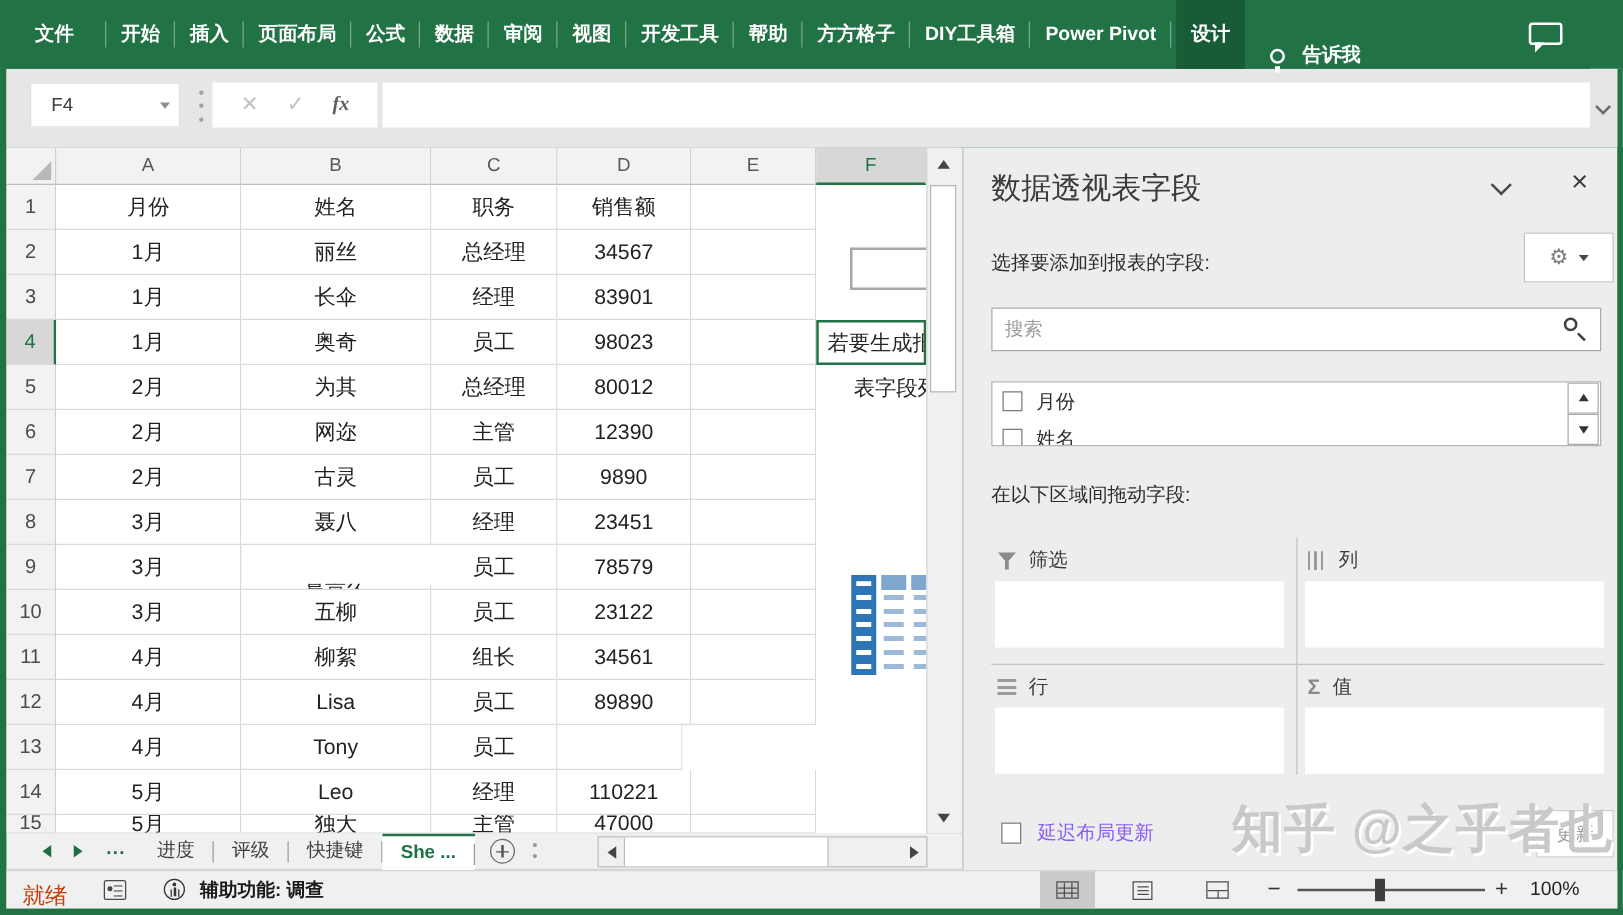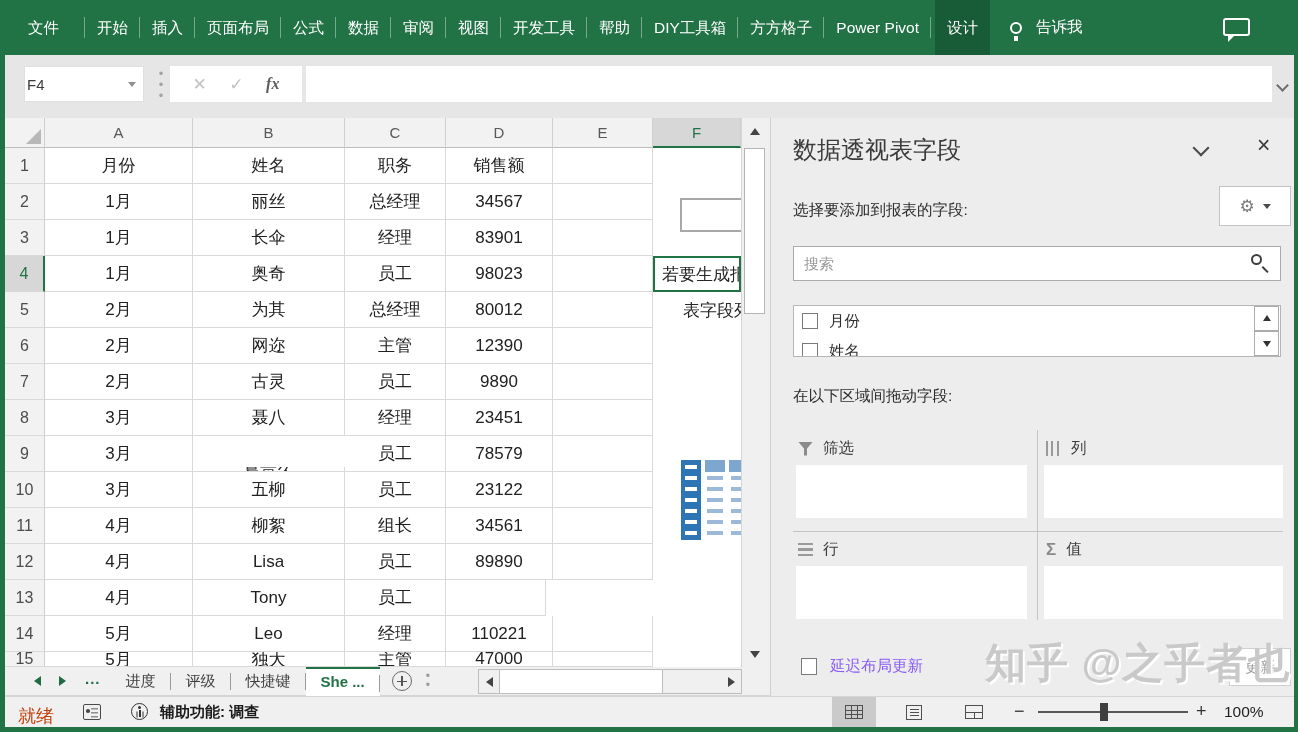--- a/index.html
+++ b/index.html
@@ -1,38 +1,38 @@
 <!DOCTYPE html>
 <html><head>
 <meta charset="utf-8">
 <style>
   * { margin:0; padding:0; box-sizing:border-box; }
   html,body { width:1298px; height:732px; overflow:hidden; }
   body { font-family:"Liberation Sans","DejaVu Sans",sans-serif; position:relative; background:#217346; }
 
   
-  .ribbon { position:absolute; left:0; top:0; width:1272px; height:55px; background:#217346; display:flex; align-items:center; color:#fff; z-index:5; }
+  .ribbon { position:absolute; left:0; top:0; width:1272px; height:55px; background:#217346; display:flex; align-items:flex-end; color:#fff; z-index:5;font-weight:bold; }
   .rtabs { display:flex; height:55px; align-items:center; }
   .rtab { position:relative; padding:0 12px; font-size:15.5px; line-height:55px; height:55px; white-space:nowrap; cursor:default; }
   .rtab::after { content:""; position:absolute; right:0; top:17px; height:21px; width:1px; background:rgba(255,255,255,.38); }
   .rtab.file { margin-left:16px; padding-right:26px; }
   .ctx-group { display:flex; background:#185c37; height:55px; align-items:center; margin-left:4px; }
   .ctx-group .rtab::after { background:rgba(255,255,255,.25); }
   .ctx-group .rtab:last-child::after { display:none; }
   .bulbwrap { display:flex; align-items:center; margin-left:20px; }
   .bulb { width:12px; height:12px; border:2px solid #fff; border-radius:50%; position:relative; }
   .bulb::after { content:""; position:absolute; left:2px; top:12px; width:4px; height:5px; background:#fff; }
   .tellme { font-size:15.5px; margin-left:14px; white-space:nowrap; }
   .chaticon { position:absolute; right:22px; top:18px; width:27px; height:18px; border:2px solid #fff; border-radius:3px; }
   .chaticon::after { content:""; position:absolute; left:3px; bottom:-8px; border:4px solid transparent; border-top-color:#fff; border-left-color:#fff; }
 
   
   .fbar { position:absolute; left:0; top:55px; width:1298px; height:63px; background:#e6e6e6; }
   .namebox { position:absolute; left:24px; top:11px; width:120px; height:36px; background:#fff; border:1px solid #e0e0e0; }
-  .namebox input { border:0; outline:0; width:92px; height:34px; padding-left:2px; font-size:15px; color:#3c3c3c; font-family:inherit; background:transparent; }
+  .namebox input { border:0; outline:0; width:92px; height:34px; padding-left:16px; font-size:15px; color:#3c3c3c; font-family:inherit; background:transparent; }
   .nb-dd { position:absolute; right:7px; top:15px; width:0; height:0; border:4px solid transparent; border-top:5px solid #8f8f8f; }
   .fdots { position:absolute; left:156px; top:13px; color:#a3a3a3; font-size:13px; line-height:11px; text-align:center; width:10px; }
   .fbtns { position:absolute; left:170px; top:11px; width:132px; height:36px; background:#fff; display:flex; align-items:center; justify-content:space-evenly; }
   .fb-x { color:#c3c3c3; font-size:17px; }
   .fb-ok { color:#c3c3c3; font-size:17px; }
   .fb-fx { color:#5d5d5d; font-size:16px; font-style:italic; font-weight:bold; font-family:"Liberation Serif","DejaVu Serif",serif; }
   .finput { position:absolute; left:306px; top:11px; width:966px; height:36px; background:#fff; border:0; outline:0; font-size:15px; padding:0 8px; color:#333; }
   .fexpand { position:absolute; right:11px; top:26px; width:9px; height:9px; border-right:2px solid #6d6d6d; border-bottom:2px solid #6d6d6d; transform:rotate(45deg); }
 
   
@@ -162,22 +162,22 @@
       <div class="rtab file">文件</div>
       <div class="rtab">开始</div>
       <div class="rtab">插入</div>
       <div class="rtab">页面布局</div>
       <div class="rtab">公式</div>
       <div class="rtab">数据</div>
       <div class="rtab">审阅</div>
       <div class="rtab">视图</div>
       <div class="rtab">开发工具</div>
       <div class="rtab">帮助</div>
+      <div class="rtab">方方格子</div>
       <div class="rtab">DIY工具箱</div>
-      <div class="rtab">方方格子</div>
       <div class="rtab">Power Pivot</div>
     </div>
   <div class="ctx-group">
       <div class="rtab">设计</div>
     </div>
   <div class="bulbwrap">
     <span class="bulb"></span>
     <span class="tellme">告诉我</span>
   </div>
   <div class="chaticon"></div>

